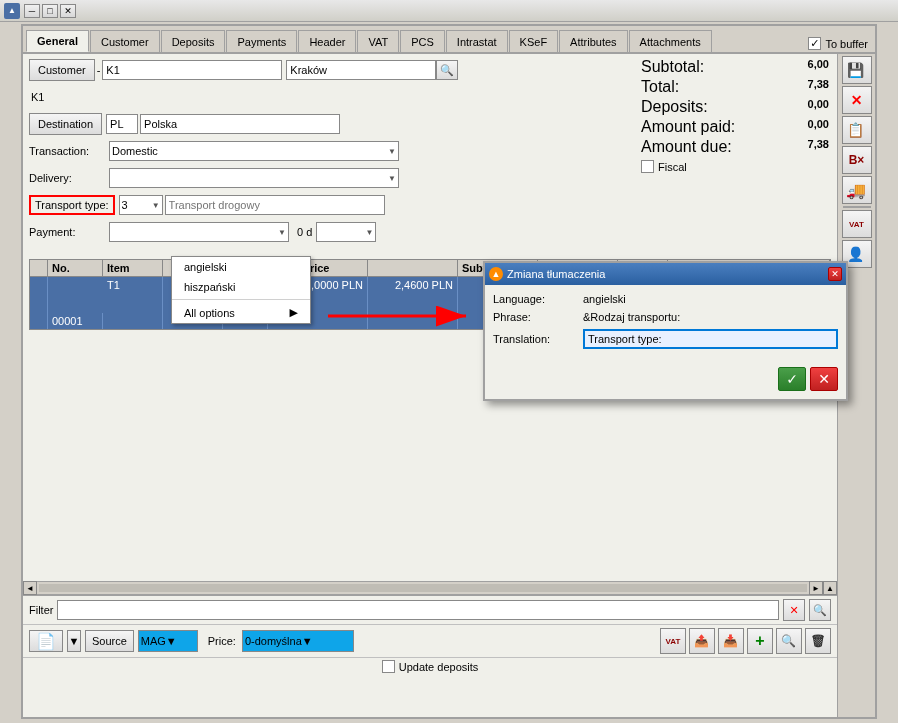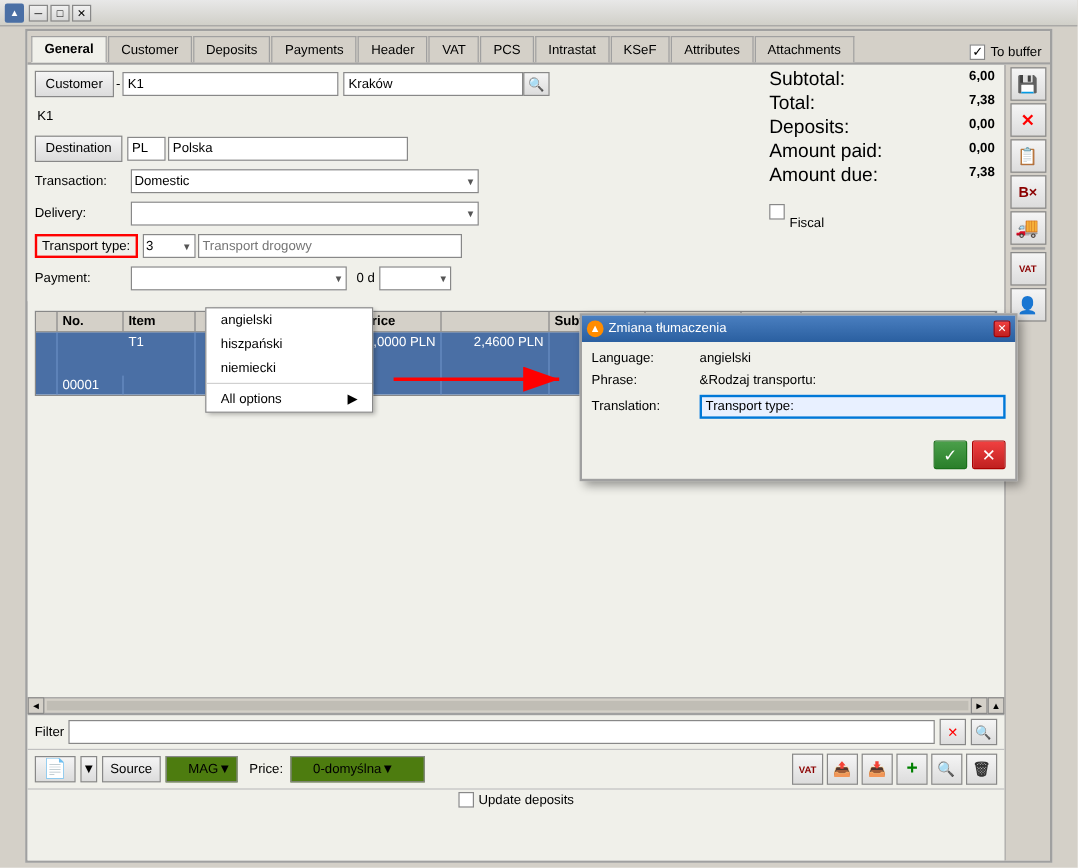--- a/index.html
+++ b/index.html
@@ -294,24 +294,24 @@
     .toolbar-btn {
       background: linear-gradient(to bottom, #f5f5f5, #dcdcdc);
       border: 1px solid #888;
       height: 22px;
       padding: 0 6px;
       cursor: pointer;
       display: flex; align-items: center;
       font-size: 11px;
     }
     .select-dropdown {
-      background: #4d7c0f;
+      background: #0ea5e9;
       border: 1px solid #888;
       height: 22px;
-      padding: 0 18px;
+      padding: 0 2px;
       display: flex; align-items: center;
       cursor: pointer;
     }
     .vat-btn {
       background: linear-gradient(to bottom, #f5f5f5, #dcdcdc);
       border: 1px solid #888;
       height: 26px; width: 26px;
       display: flex; align-items: center; justify-content: center;
       cursor: pointer; font-size: 9px; font-weight: bold; color: #8B0000;
     }
@@ -476,21 +476,21 @@
     <div class="info-row">
       <span class="info-label">Amount paid:</span>
       <span class="info-value">0,00</span>
     </div>
     <div class="info-row">
       <span class="info-label">Amount due:</span>
       <span class="info-value">7,38</span>
     </div>
     <div style="display: flex; align-items: center; margin-top: 4px;">
       <div class="checkbox"></div>
-      <span style="margin-left: 4px; margin-top: 20px;">Fiscal</span>
+      <span style="margin-left: 4px;">Fiscal</span>
     </div>
   </div>
 
   <div class="side-toolbar">
     <div class="side-btn">💾</div>
     <div class="side-btn" style="color: red; font-weight: bold;">✕</div>
     <div class="side-btn">📋</div>
     <div class="side-btn" style="color: #8B0000; font-size: 12px; font-weight: bold;">B×</div>
     <div class="side-btn" style="font-size: 16px;">🚚</div>
     <div class="side-btn" style="border: none; height: 2px; background: #a0a0a0; width: 28px;"></div>
@@ -572,23 +572,20 @@
     </div>
   </div>
 
   <div class="context-menu">
     <div class="menu-item">
       <span>angielski</span>
     </div>
     <div class="menu-item">
       <span>hiszpański</span>
     </div>
-    <div class="menu-item">
-      <span>niemiecki</span>
-    </div>
     <div class="menu-separator"></div>
     <div class="menu-item">
       <span>All options</span>
       <span>▶</span>
     </div>
   </div>
 
   <div class="arrow-indicator">
     <svg width="160" height="30">
       <defs>

